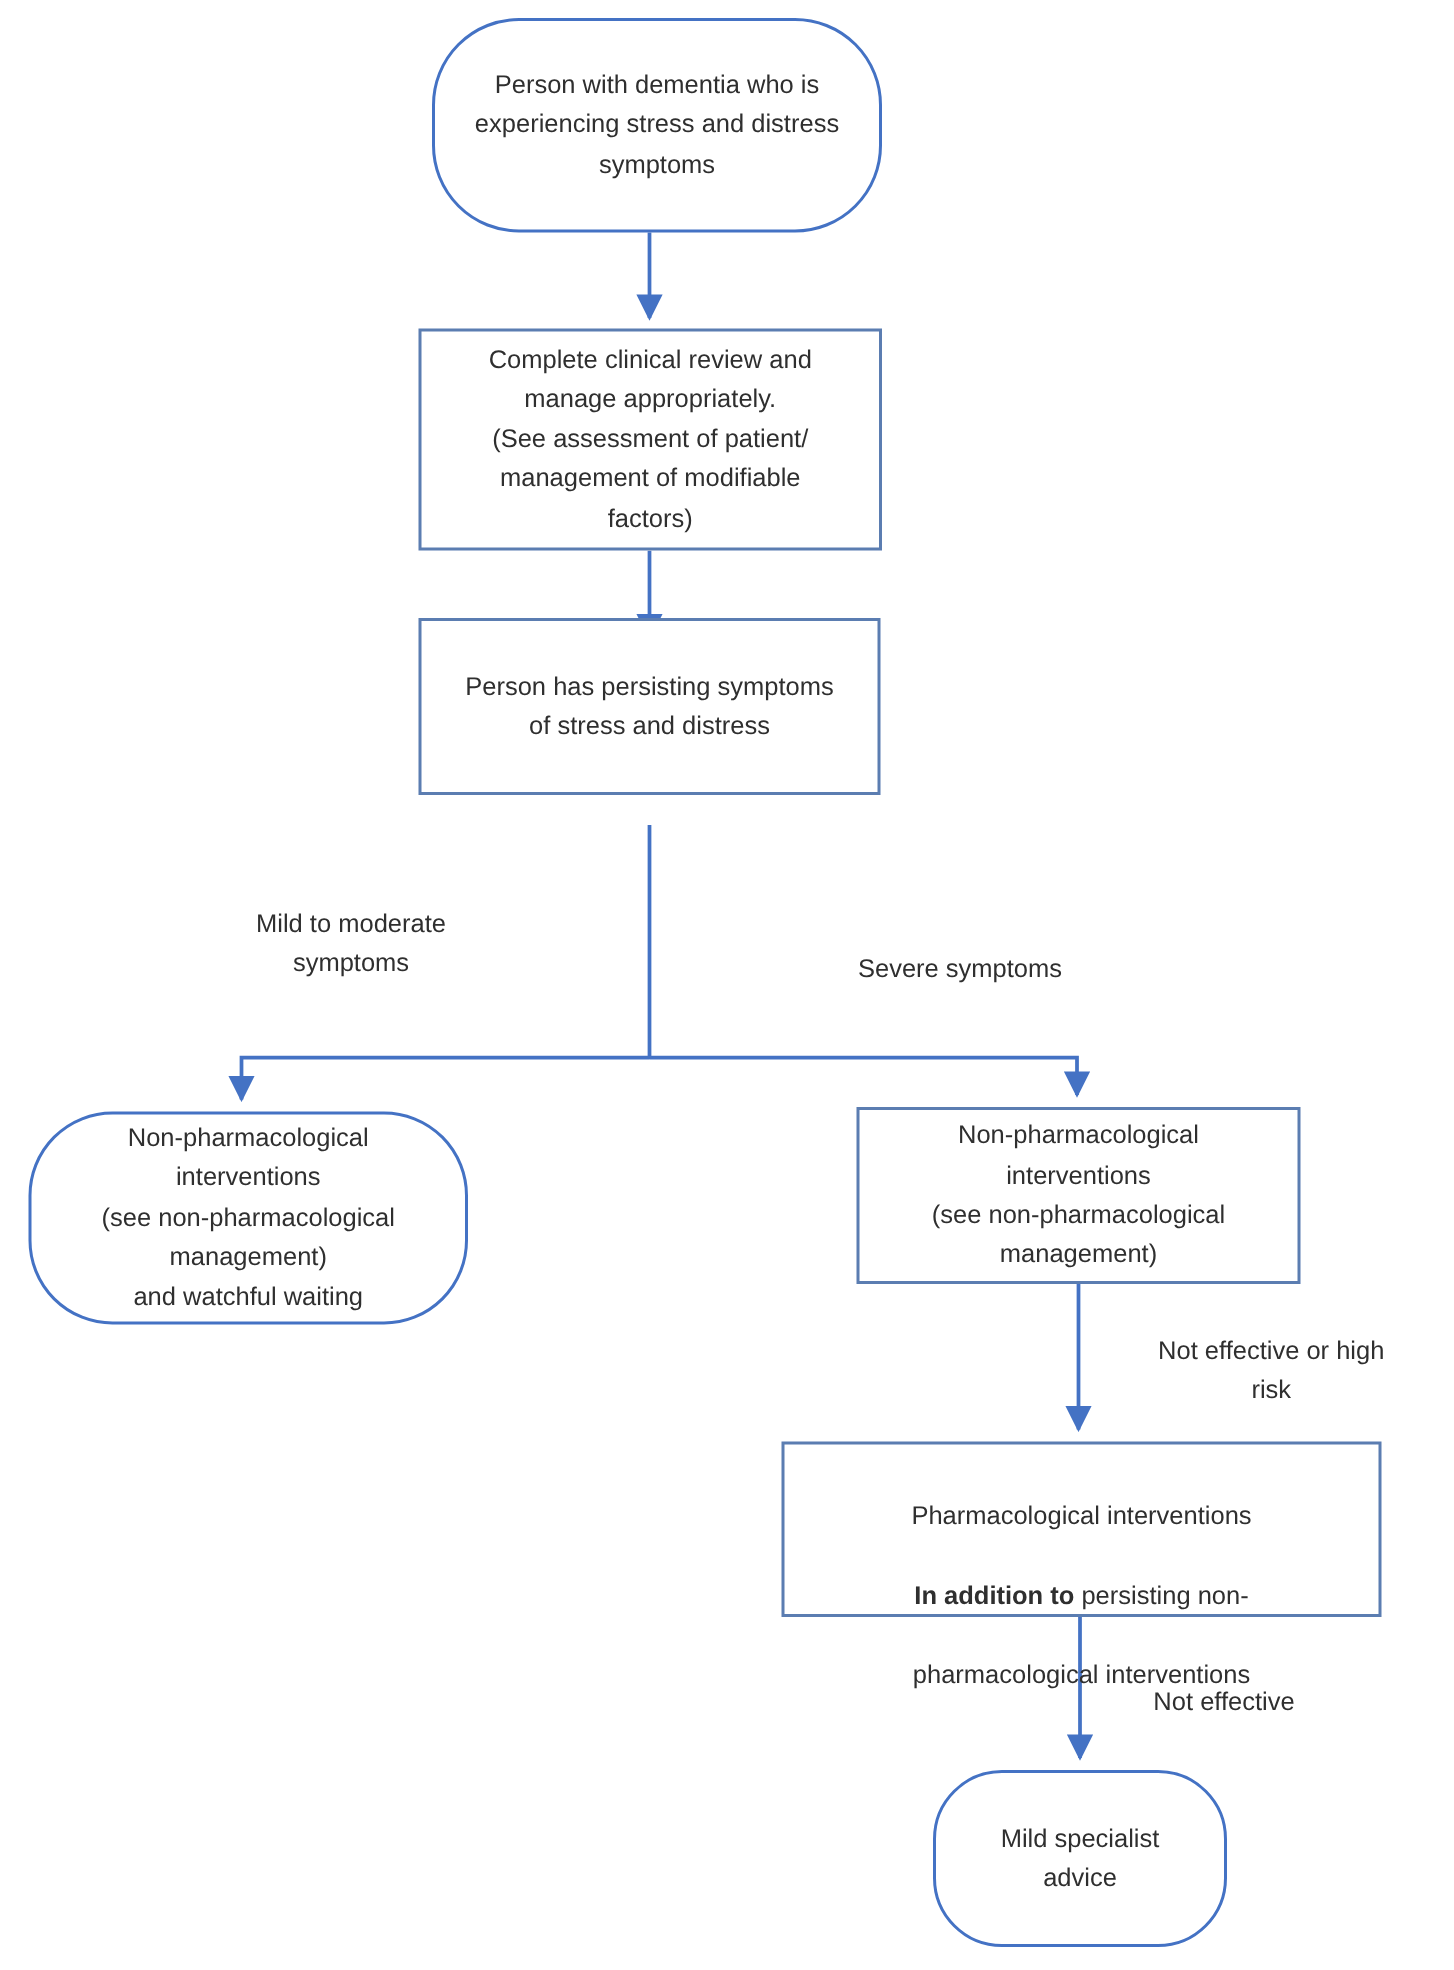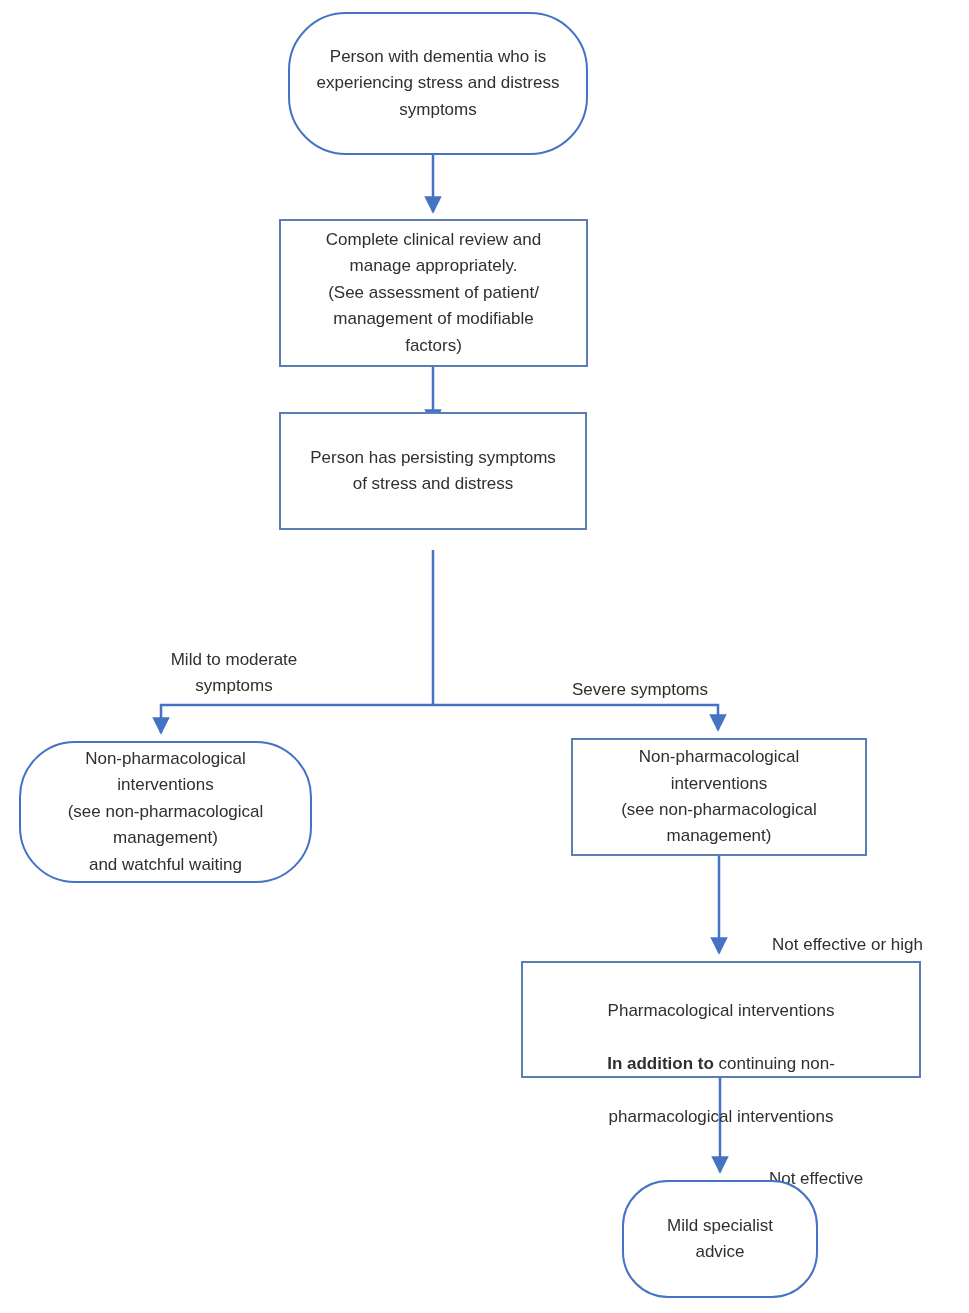--- a/index.html
+++ b/index.html
@@ -33,21 +33,20 @@
     padding:6px 10px;
   }
   .rect{border:2px solid var(--rect-border);}
   .stadium{border:2.5px solid var(--stadium-border);}
   .edge-label{
     position:absolute;
     text-align:center;
     white-space:pre-line;
     font-size:17px;line-height:1.5;
     color:var(--text);
-    margin-top:44px;
   }
   .bold{font-weight:bold;}
 </style>
 </head>
 <body>
 
 <div class="canvas">
 
   <svg class="connector-layer" width="969" height="1313" viewBox="0 0 969 1313" xmlns="http://www.w3.org/2000/svg">
     <defs>
@@ -91,21 +90,21 @@
   <div class="node rect" style="left:571px;top:738px;width:296px;height:118px;">Non-pharmacological
 interventions
 (see non-pharmacological
 management)</div>
 
   <div class="edge-label" style="left:745px;top:888px;width:205px;">Not effective or high
 risk</div>
 
   <div class="node rect" style="left:521px;top:961px;width:400px;height:117px;display:block;padding-top:9px;">
     <div>Pharmacological interventions</div>
-    <div><span class="bold">In addition to</span><span> continuing non-</span></div>
+    <div><span class="bold">In addition to</span><span> persisting non-</span></div>
     <div>pharmacological interventions</div>
   </div>
 
   <div class="edge-label" style="left:736px;top:1122px;width:160px;">Not effective</div>
 
   <div class="node stadium" style="left:622px;top:1180px;width:196px;height:118px;border-radius:46px;">Mild specialist
 advice</div>
 
 </div>
 

